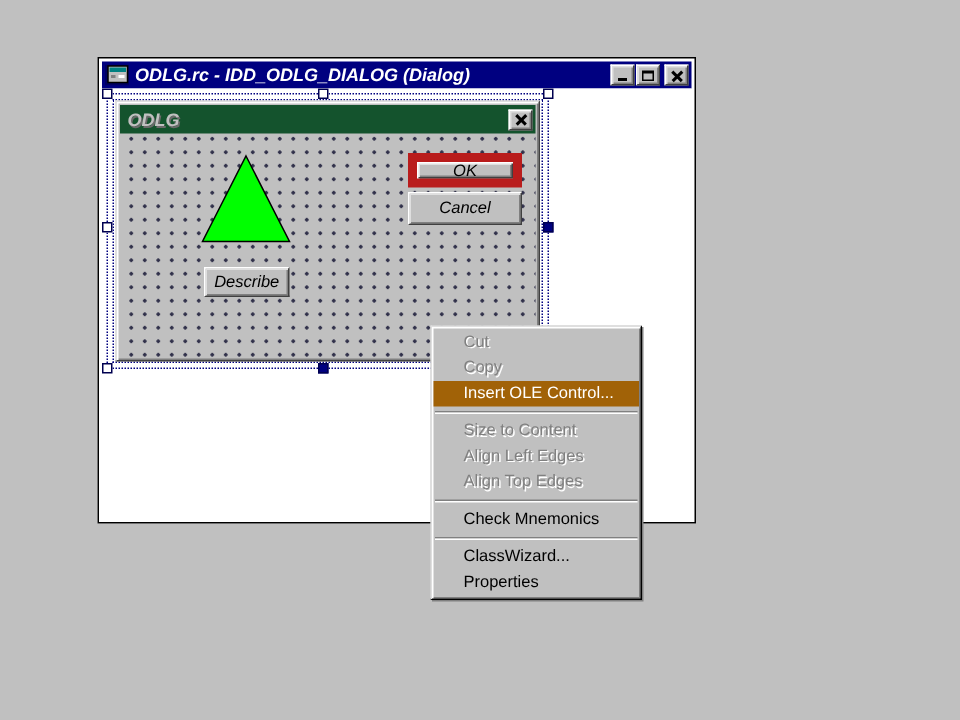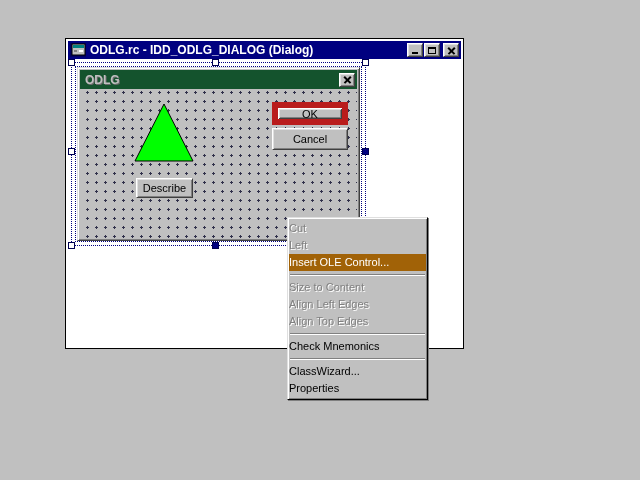--- a/index.html
+++ b/index.html
@@ -7,21 +7,21 @@
   body {
     background:#c0c0c0;
     font-family:"Liberation Sans", sans-serif;
     position:relative;
     overflow:hidden;
   }
 
   
   .window {
     position:absolute; left:65px; top:38px; width:399px; height:311px;
-    background:#fff; border:1px solid #000; padding:2px;
+    background:#fff; border:1px solid #000; padding:2px;font-style:italic;
   }
   .titlebar {
     height:18px; background:#000080; display:flex; align-items:center;
     padding:1px 2px;
   }
   .titlebar .app-icon { width:16px; height:14px; flex:none; }
   .titlebar .title {
     color:#fff; font-size:12px; font-weight:bold; margin-left:4px;
     white-space:nowrap; overflow:hidden; flex:1;
     letter-spacing:0px; line-height:14px;
@@ -106,21 +106,21 @@
   
   .menu {
     position:absolute; left:287px; top:217px; width:141px;
     background:#c0c0c0; padding:2px 1px;
     border:1px solid; border-color:#dfdfdf #000 #000 #dfdfdf;
     box-shadow: inset 1px 1px 0 #fff, inset -1px -1px 0 #808080,
                 1px 1px 0 #808080;
     font-size:11px;
   }
   .menu-item {
-    height:17px; line-height:17px; color:#000;
+    height:17px; line-height:17px; padding-left:20px; color:#000;
     white-space:nowrap;
   }
   .menu-item.disabled { color:#808080; text-shadow:1px 1px 0 #fff; }
   .menu-item.highlighted { background:#a16207; color:#fff; }
   .menu-sep {
     height:0; border-top:1px solid #808080; border-bottom:1px solid #fff;
     margin:3px 1px;
   }
 </style>
 </head>
@@ -176,21 +176,21 @@
     <div class="handle hollow" style="left:0;   top:89px;"></div>
     <div class="handle solid" style="left:294px;top:89px;"></div>
     <div class="handle hollow" style="left:0;   top:183px;"></div>
     <div class="handle solid" style="left:144px;top:183px;"></div>
     <div class="handle solid" style="left:294px;top:183px;"></div>
   </div>
 </div>
 
 <div class="menu">
     <div class="menu-item disabled">Cut</div>
-    <div class="menu-item disabled">Left</div>
+    <div class="menu-item disabled">Copy</div>
     <div class="menu-item highlighted">Insert OLE Control...</div>
     <div class="menu-sep"></div>
     <div class="menu-item disabled">Size to Content</div>
     <div class="menu-item disabled">Align Left Edges</div>
     <div class="menu-item disabled">Align Top Edges</div>
     <div class="menu-sep"></div>
     <div class="menu-item normal">Check Mnemonics</div>
     <div class="menu-sep"></div>
     <div class="menu-item normal">ClassWizard...</div>
     <div class="menu-item normal">Properties</div>

